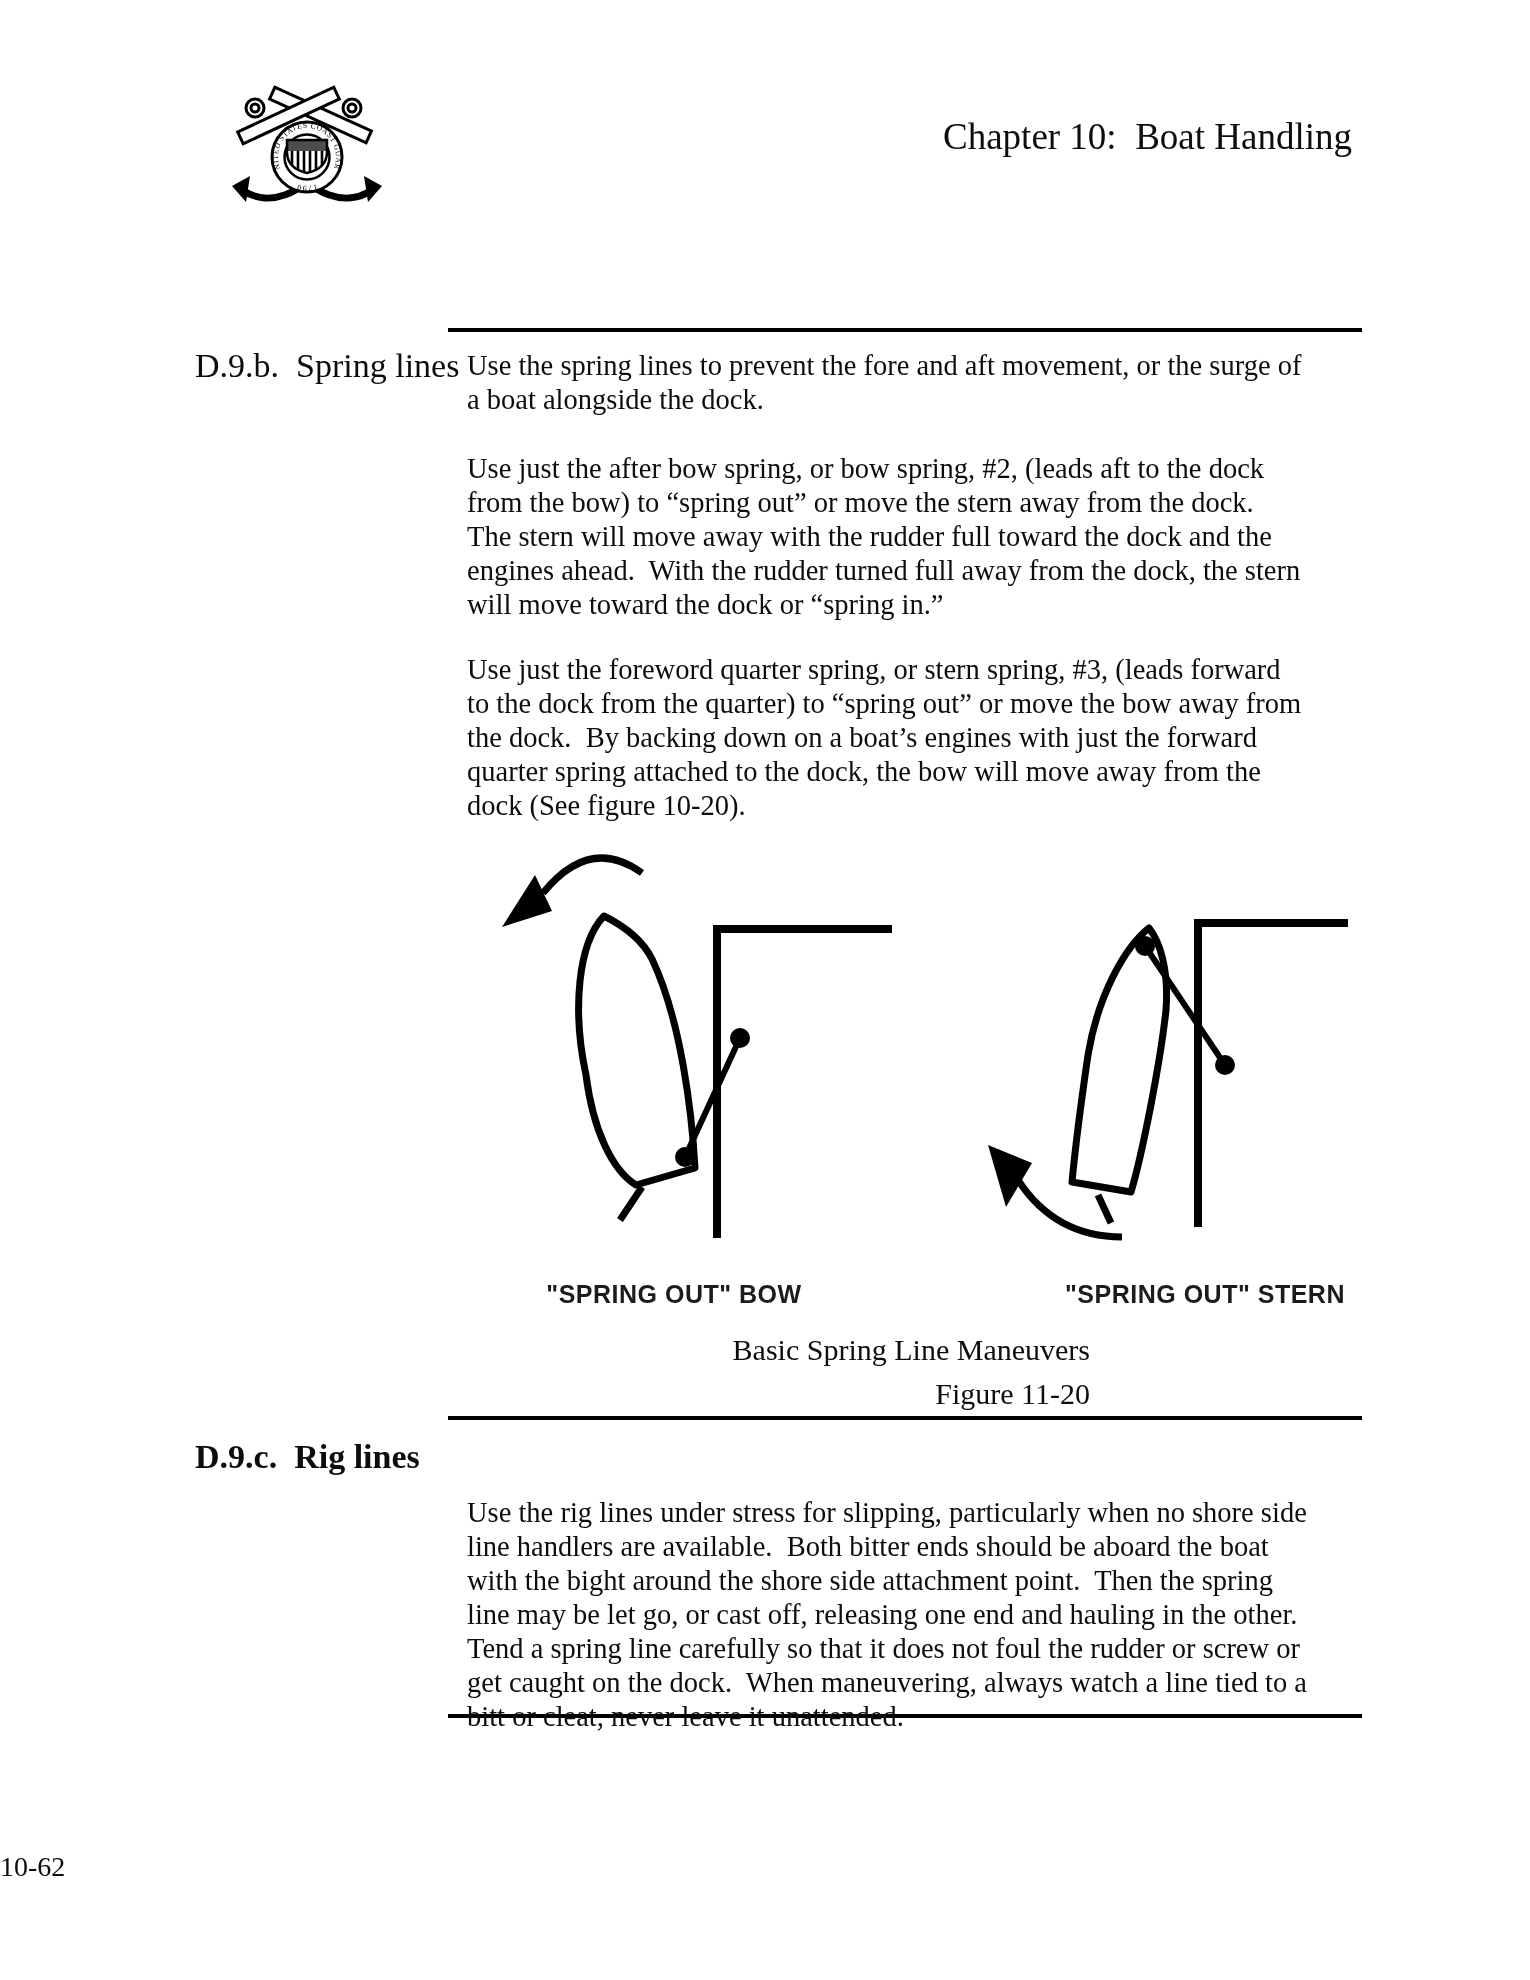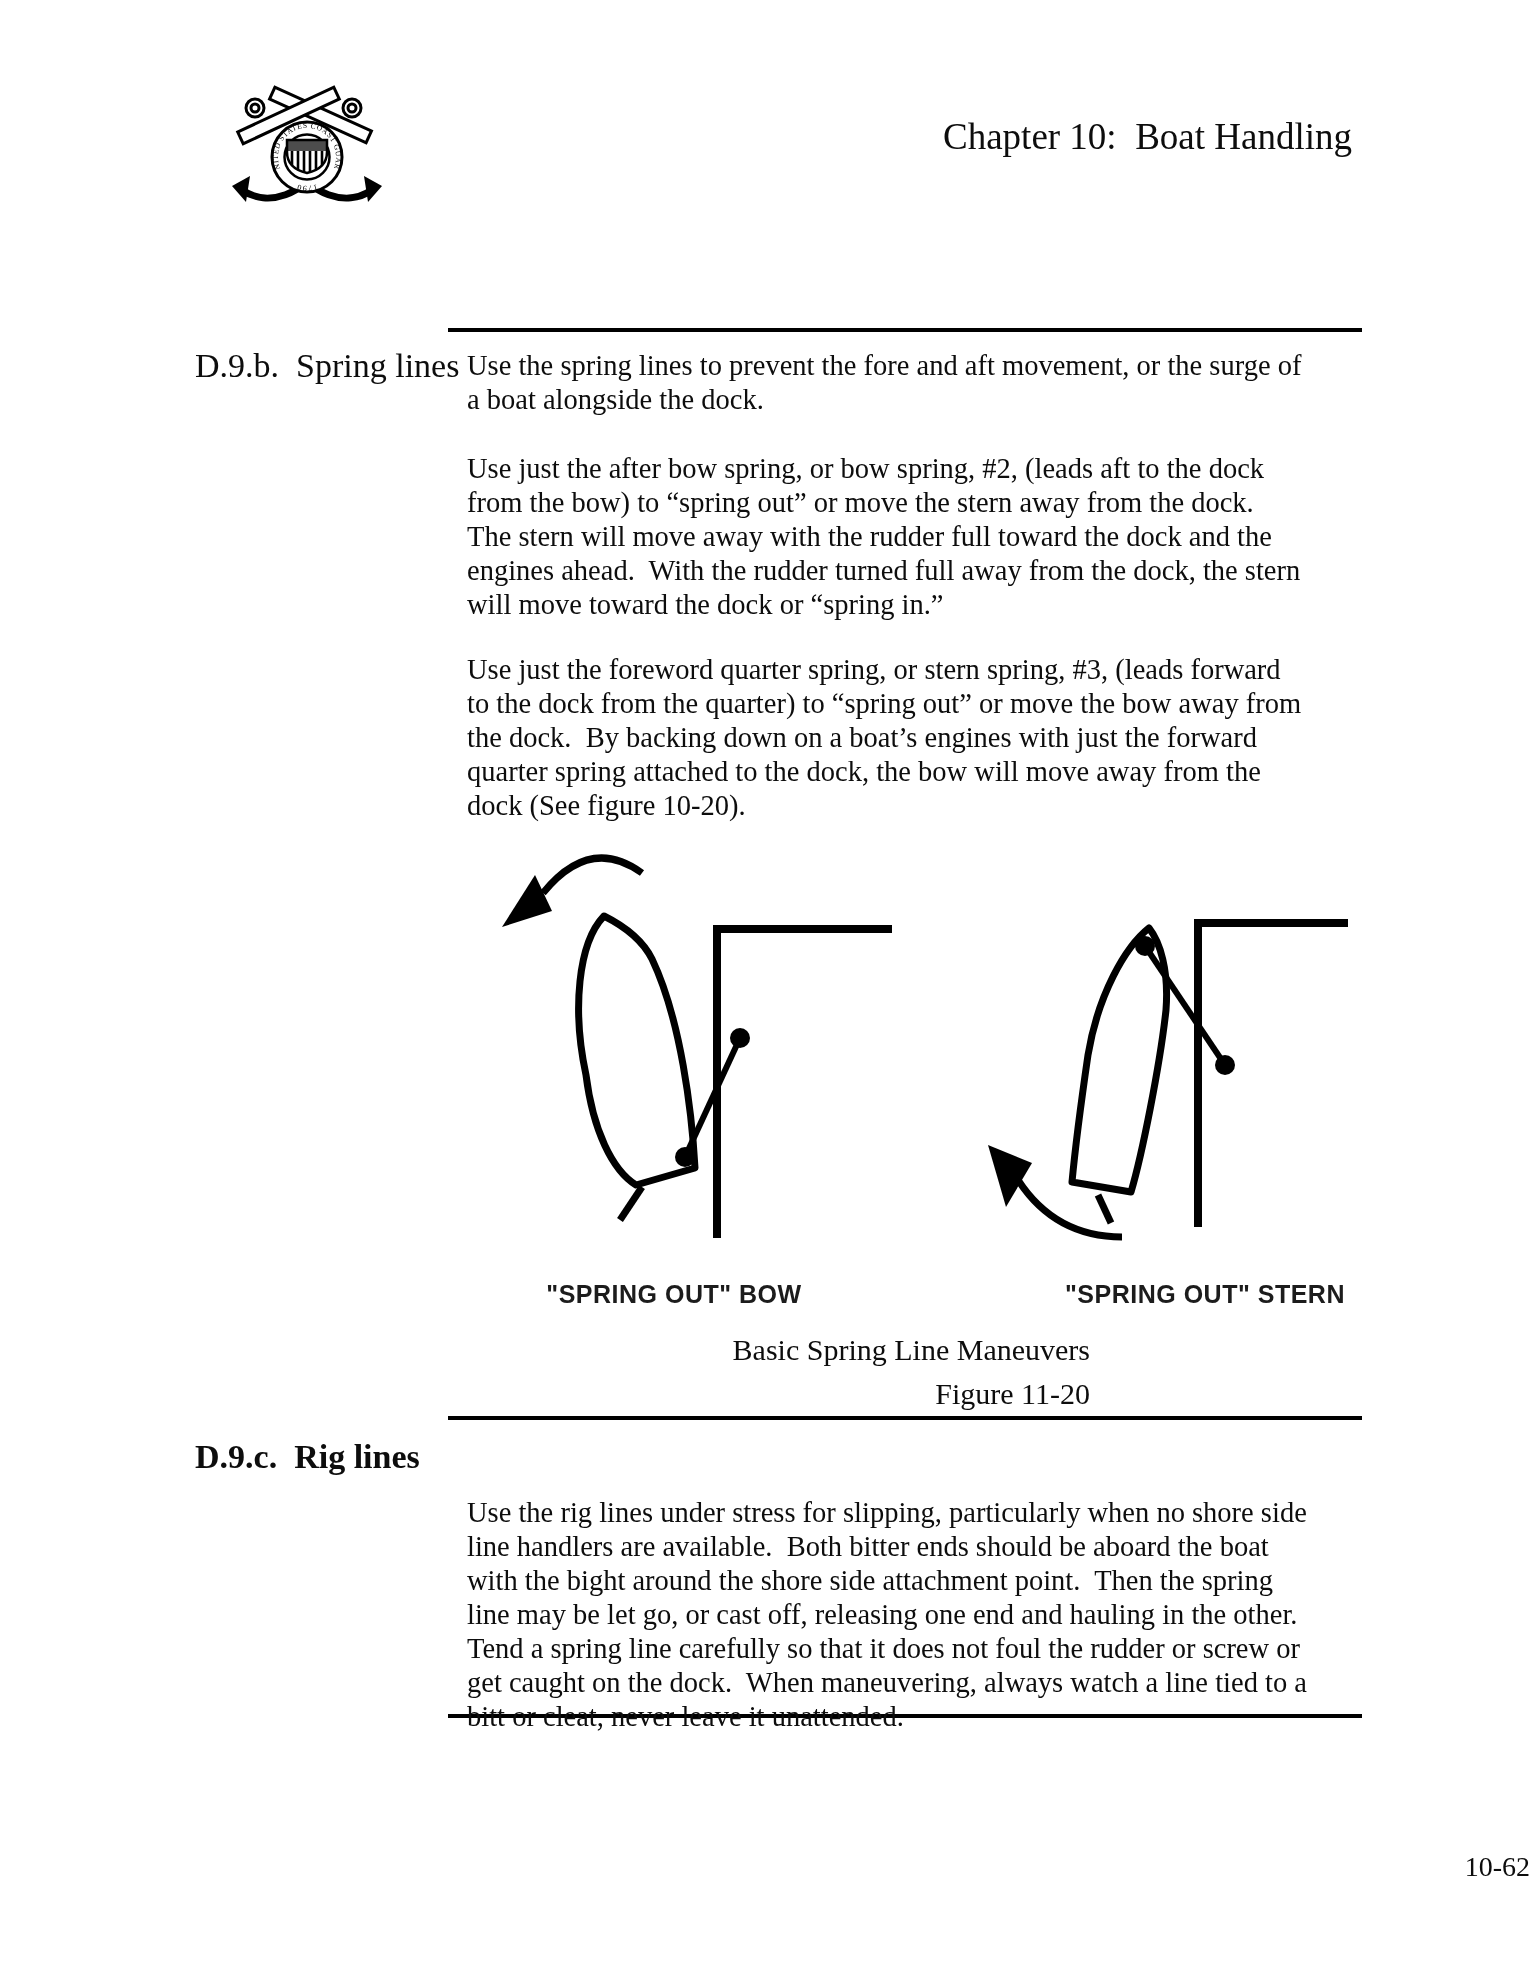--- a/index.html
+++ b/index.html
@@ -32,21 +32,21 @@
     position:absolute; width:500px; text-align:center;
     font-family:"Liberation Sans", sans-serif;
     font-weight:bold; font-size:25px; letter-spacing:0.5px; color:#1c1c1c;
     white-space:pre;
   }
   .fig-title{
     position:absolute; left:390px; width:700px; text-align:right;
     font-size:30px; line-height:40px; white-space:pre;
   }
   .page-num{
-    position:absolute; left:0; top:1851px; width:1530px; text-align:right;
+    position:absolute; left:0; top:1851px; width:1530px; text-align:left;
     font-size:28px; white-space:pre;
   }
   svg .ln{ stroke:#000; fill:none; }
 </style>
 </head>
 <body>
 
 <div class="page">
 
   <svg class="fig-svg" style="left:228px; top:82px;" width="158" height="138" viewBox="0 0 158 138">

